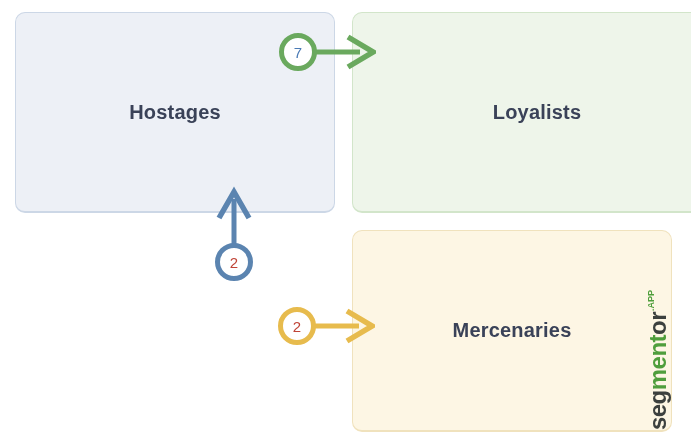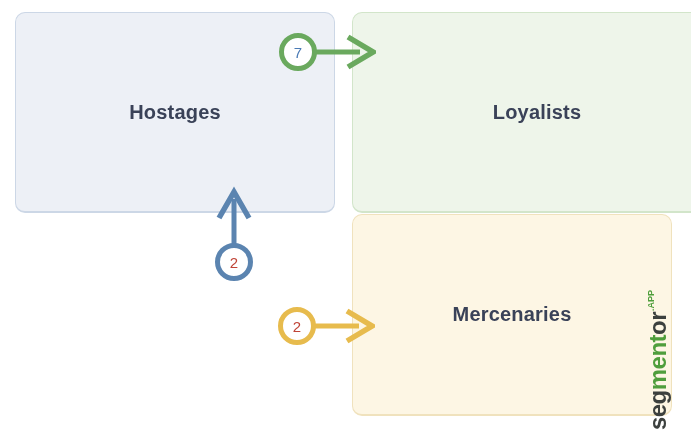--- a/index.html
+++ b/index.html
@@ -8,21 +8,21 @@
 
   
   .quad {
     position:absolute; box-sizing:border-box; border-radius:10px;
     border:1px solid; border-bottom-width:2px;
     display:flex; align-items:center; justify-content:center;
   }
   .q-hostages    { left:15px;  top:12px;  width:320px; height:201px; background:#edf0f6; border-color:#ccd7e6; }
   .q-loyalists   { left:352px; top:12px;  width:370px; height:201px; background:#eef5ea; border-color:#d2e5ca; }
   .q-defectors   { left:15px;  top:230px; width:320px; height:202px; background:#fbe6e6; border-color:#eed0cd; }
-  .q-mercenaries { left:352px; top:214px; width:320px; height:202px; background:#fdf6e4; border-color:#f0e2bd; }
+  .q-mercenaries { left:352px; top:230px; width:320px; height:202px; background:#fdf6e4; border-color:#f0e2bd; }
   .quad-label { font-size:20px; font-weight:700; color:#3a4258; letter-spacing:0.2px; }
 
   
   .arrow { position:absolute; display:block; }
   .arrow-green  { left:312px; top:32px;  }
   .arrow-blue   { left:214px; top:186px; }
   .arrow-yellow { left:311px; top:306px; }
 
   
   .badge {

